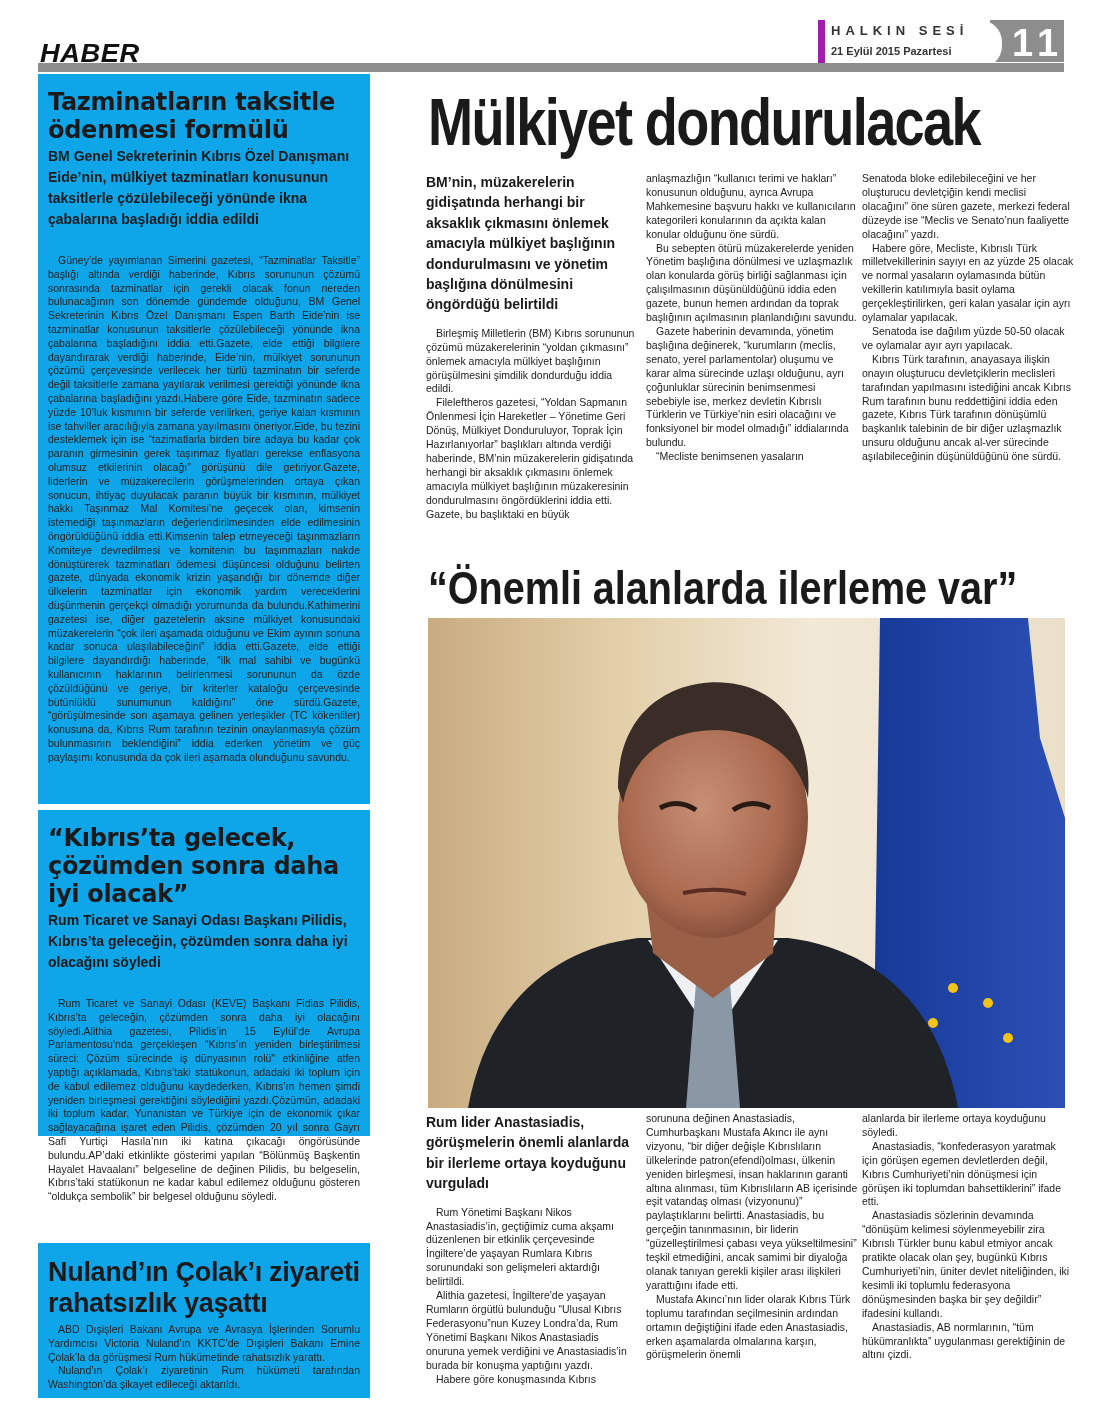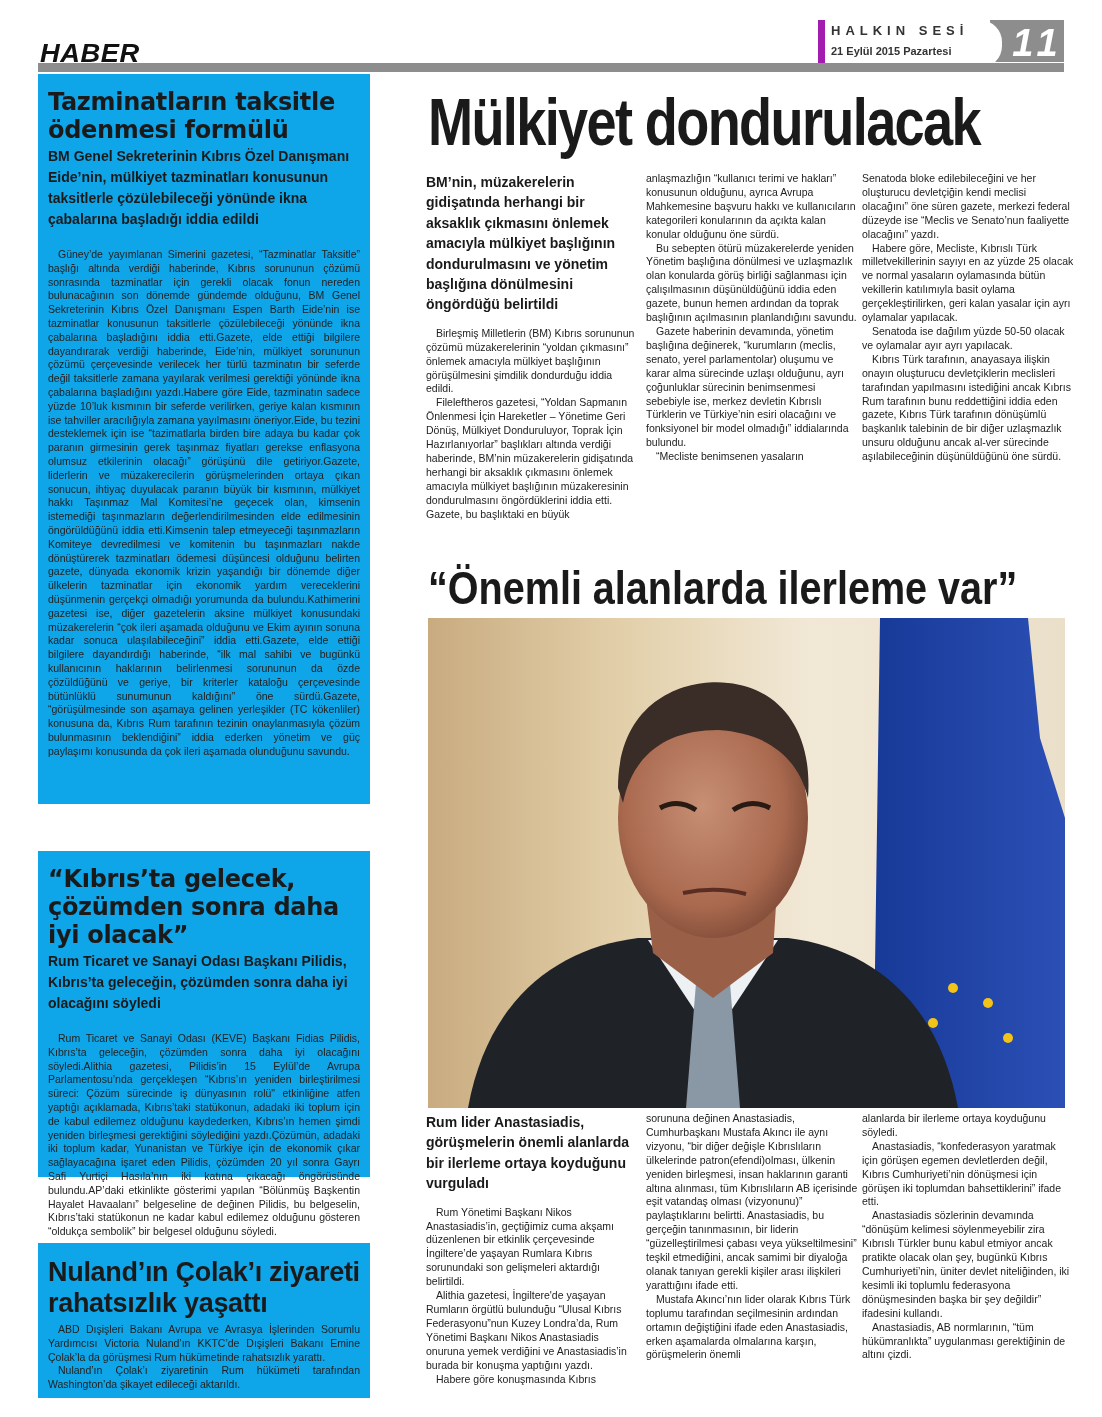--- a/index.html
+++ b/index.html
@@ -9,36 +9,36 @@
   
   .section-name {
     position: absolute; left: 40px; top: 38px;
     font-family: "Liberation Sans", sans-serif; font-weight: 900; font-style: italic;
     font-size: 26px; letter-spacing: 0.5px; color: #111; transform: scaleX(1.05); transform-origin: left;
   }
   .header-rule { position: absolute; left: 38px; top: 63px; width: 1026px; height: 9px; background: #8d8d8d; }
   .paper-box { position: absolute; left: 818px; top: 20px; height: 48px; border-left: 7px solid #a21caf; padding-left: 6px; }
   .paper-name { font-size: 13px; font-weight: 700; letter-spacing: 5px; color: #333; line-height: 22px; }
   .paper-date { font-size: 11px; font-weight: 700; color: #333; line-height: 18px; }
-  .page-tab { position: absolute; left: 990px; top: 20px; width: 74px; height: 42px; background: #8d8d8d; font-style: italic; }
+  .page-tab { position: absolute; left: 990px; top: 20px; width: 74px; height: 42px; background: #8d8d8d; }
   .page-tab::before {
     content: ""; position: absolute; left: -10px; top: 0; width: 22px; height: 48px;
     background: #ffffff; border-radius: 0 26px 26px 0;
   }
   .page-num { position: absolute; left: 22px; top: 2px; width: 52px; text-align: center; color: #fff; font-size: 38px; font-weight: 700; line-height: 42px; letter-spacing: 6px; }
 
   
   .side-box { position: absolute; left: 38px; width: 332px; background: #0ea5e9; padding: 14px 10px 10px 10px; }
   .side-box.b1 { top: 74px; height: 730px; }
-  .side-box.b2 { top: 851px; height: 326px; }
+  .side-box.b2 { top: 810px; height: 326px; }
   .side-box.b3 { top: 1243px; height: 155px; }
   .side-title { font-family: "DejaVu Sans", sans-serif; font-weight: 700; font-size: 24px; line-height: 28px; color: #1a1a1a; letter-spacing: -0.3px; }
   .side-box.b3 .side-title { font-family: "Liberation Sans", sans-serif; font-size: 27px; line-height: 31px; }
   .side-sub { font-weight: 700; font-size: 14px; line-height: 21px; color: #1a1a1a; margin-top: 2px; }
-  .side-body { font-size: 10.5px; line-height: 13.8px; text-align: justify; margin-top: 18px; color: #222; }
+  .side-body { font-size: 10.5px; line-height: 13.8px; text-align: justify; margin-top: 24px; color: #222; }
   .side-body p { text-indent: 10px; }
   .side-box.b3 .side-body { margin-top: 4px; }
 
   
   .main-headline {
     position: absolute; left: 428px; top: 84px;
     font-family: "Liberation Sans", sans-serif; font-weight: 700; font-size: 66px; line-height: 76px;
     color: #1a1a1a; letter-spacing: -2px; transform: scaleX(0.82); transform-origin: left; white-space: nowrap;
   }
   .col { position: absolute; width: 212px; font-size: 10.5px; line-height: 13.9px; color: #222; }

